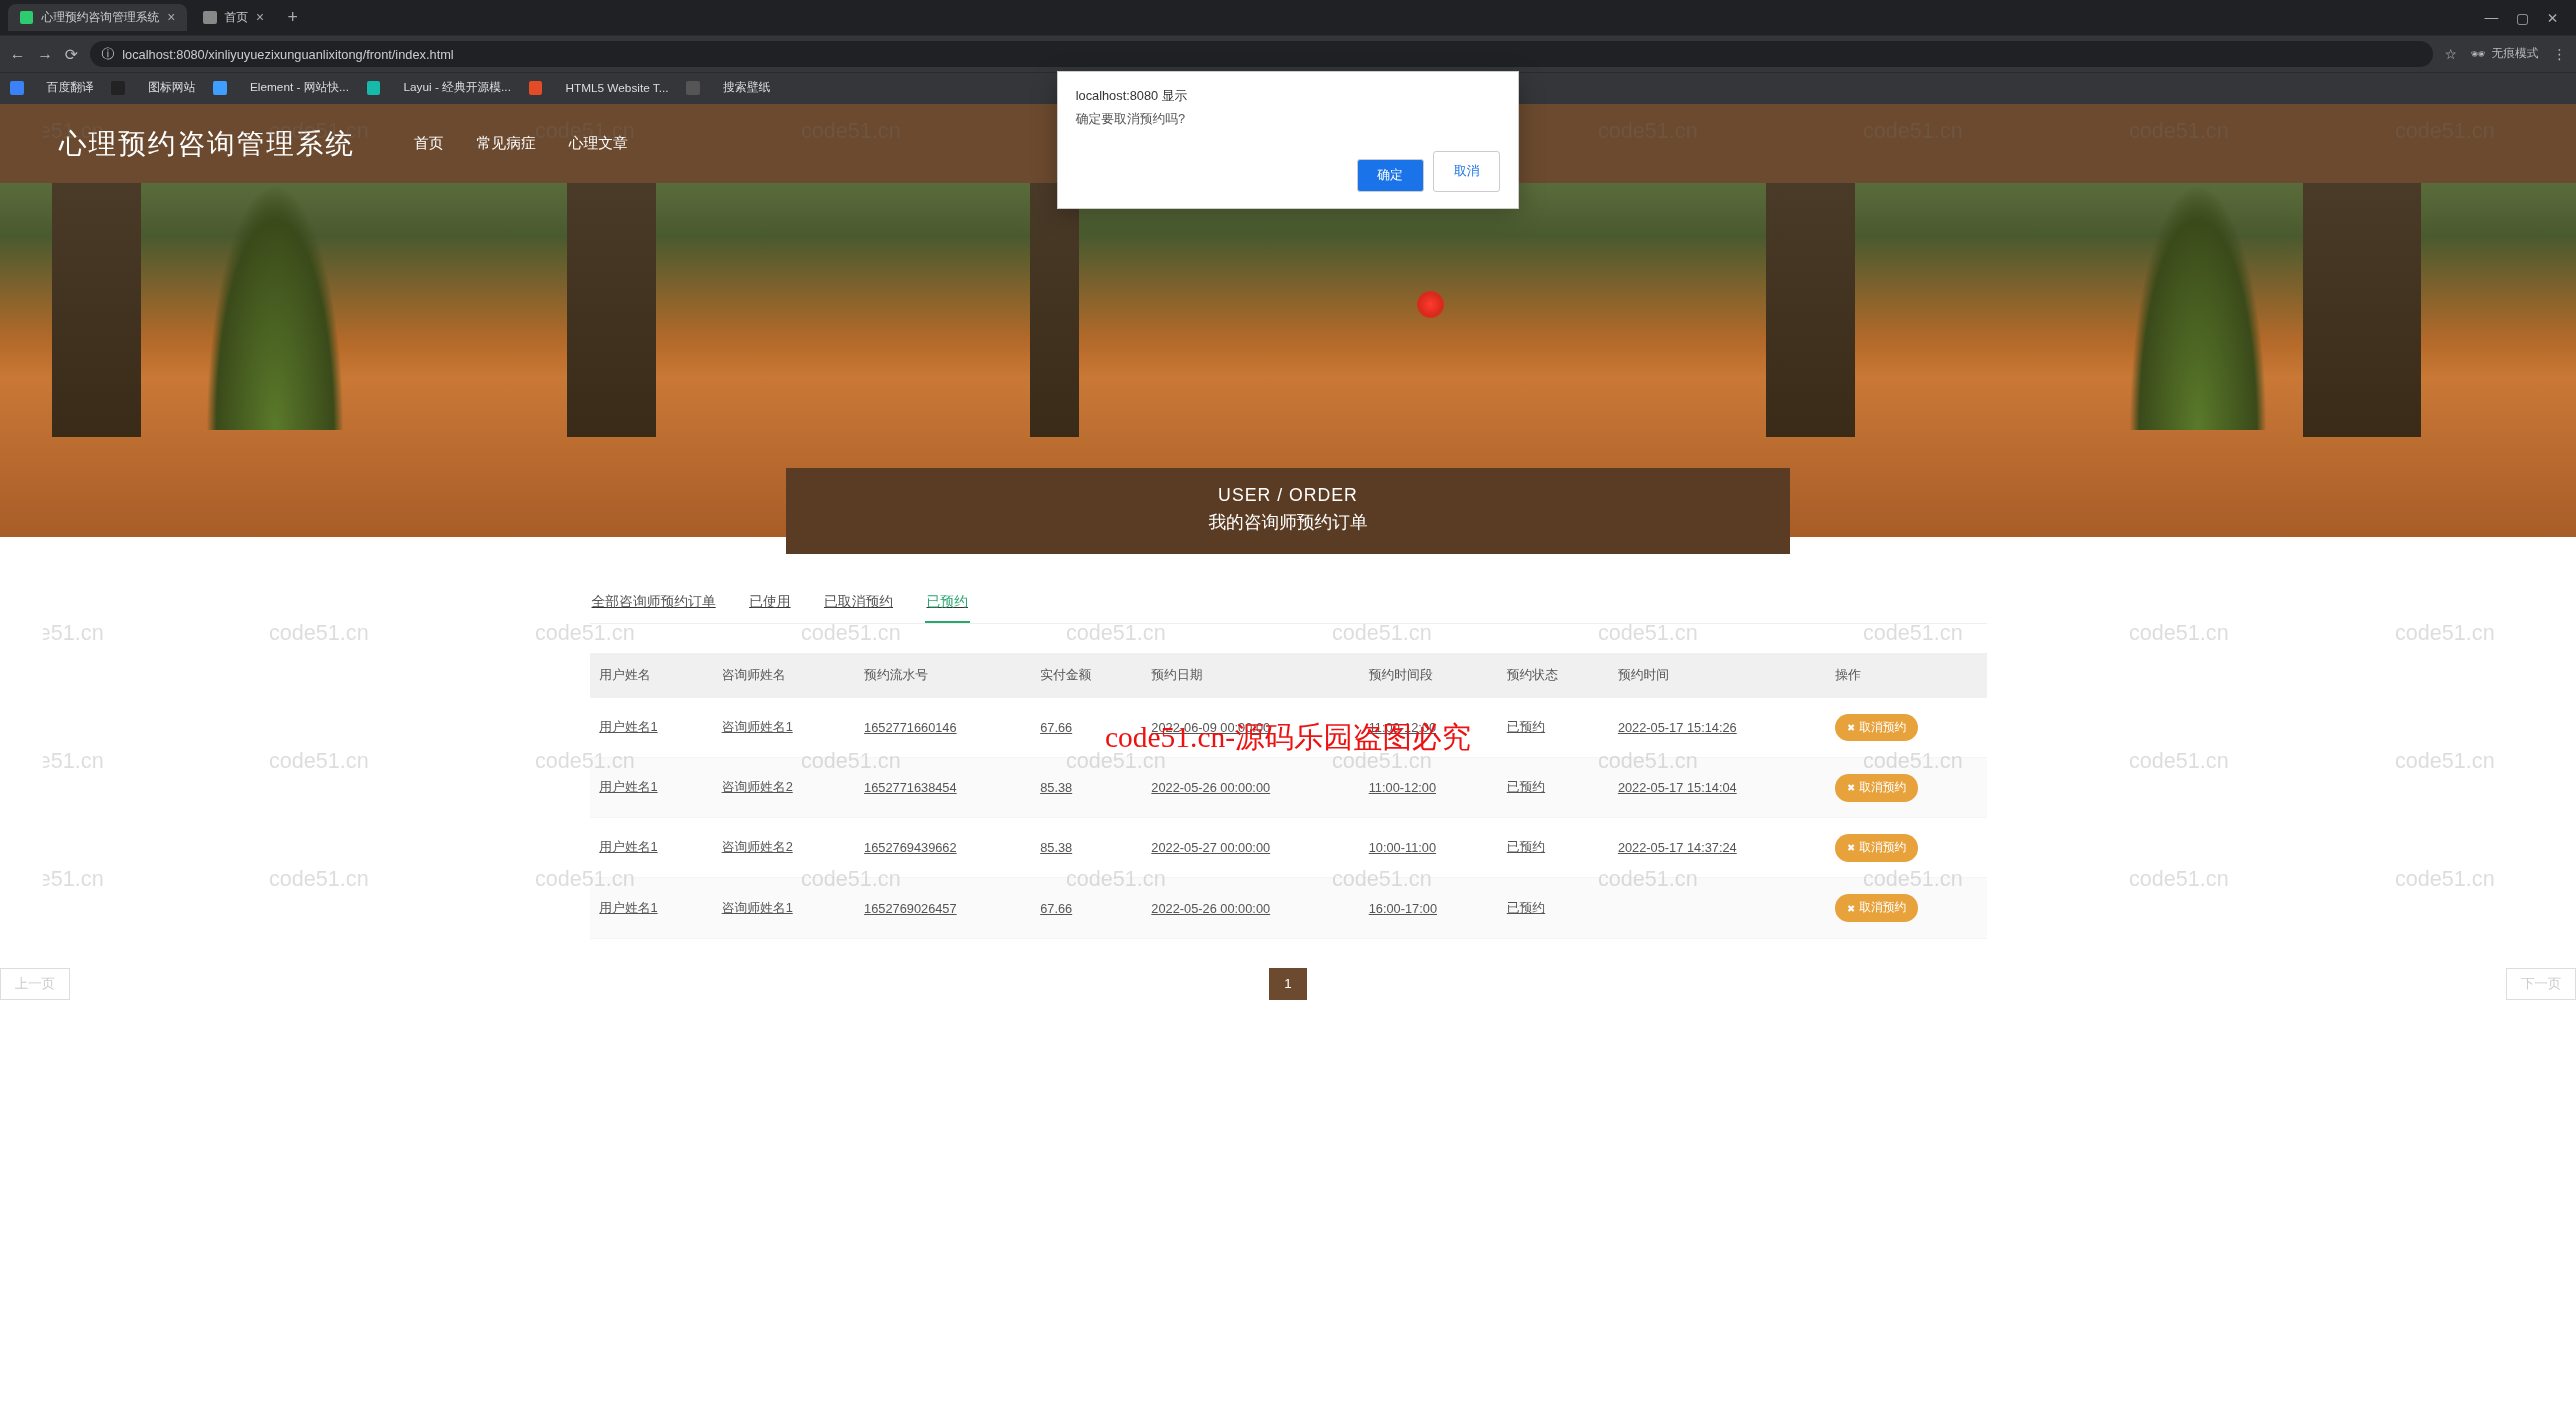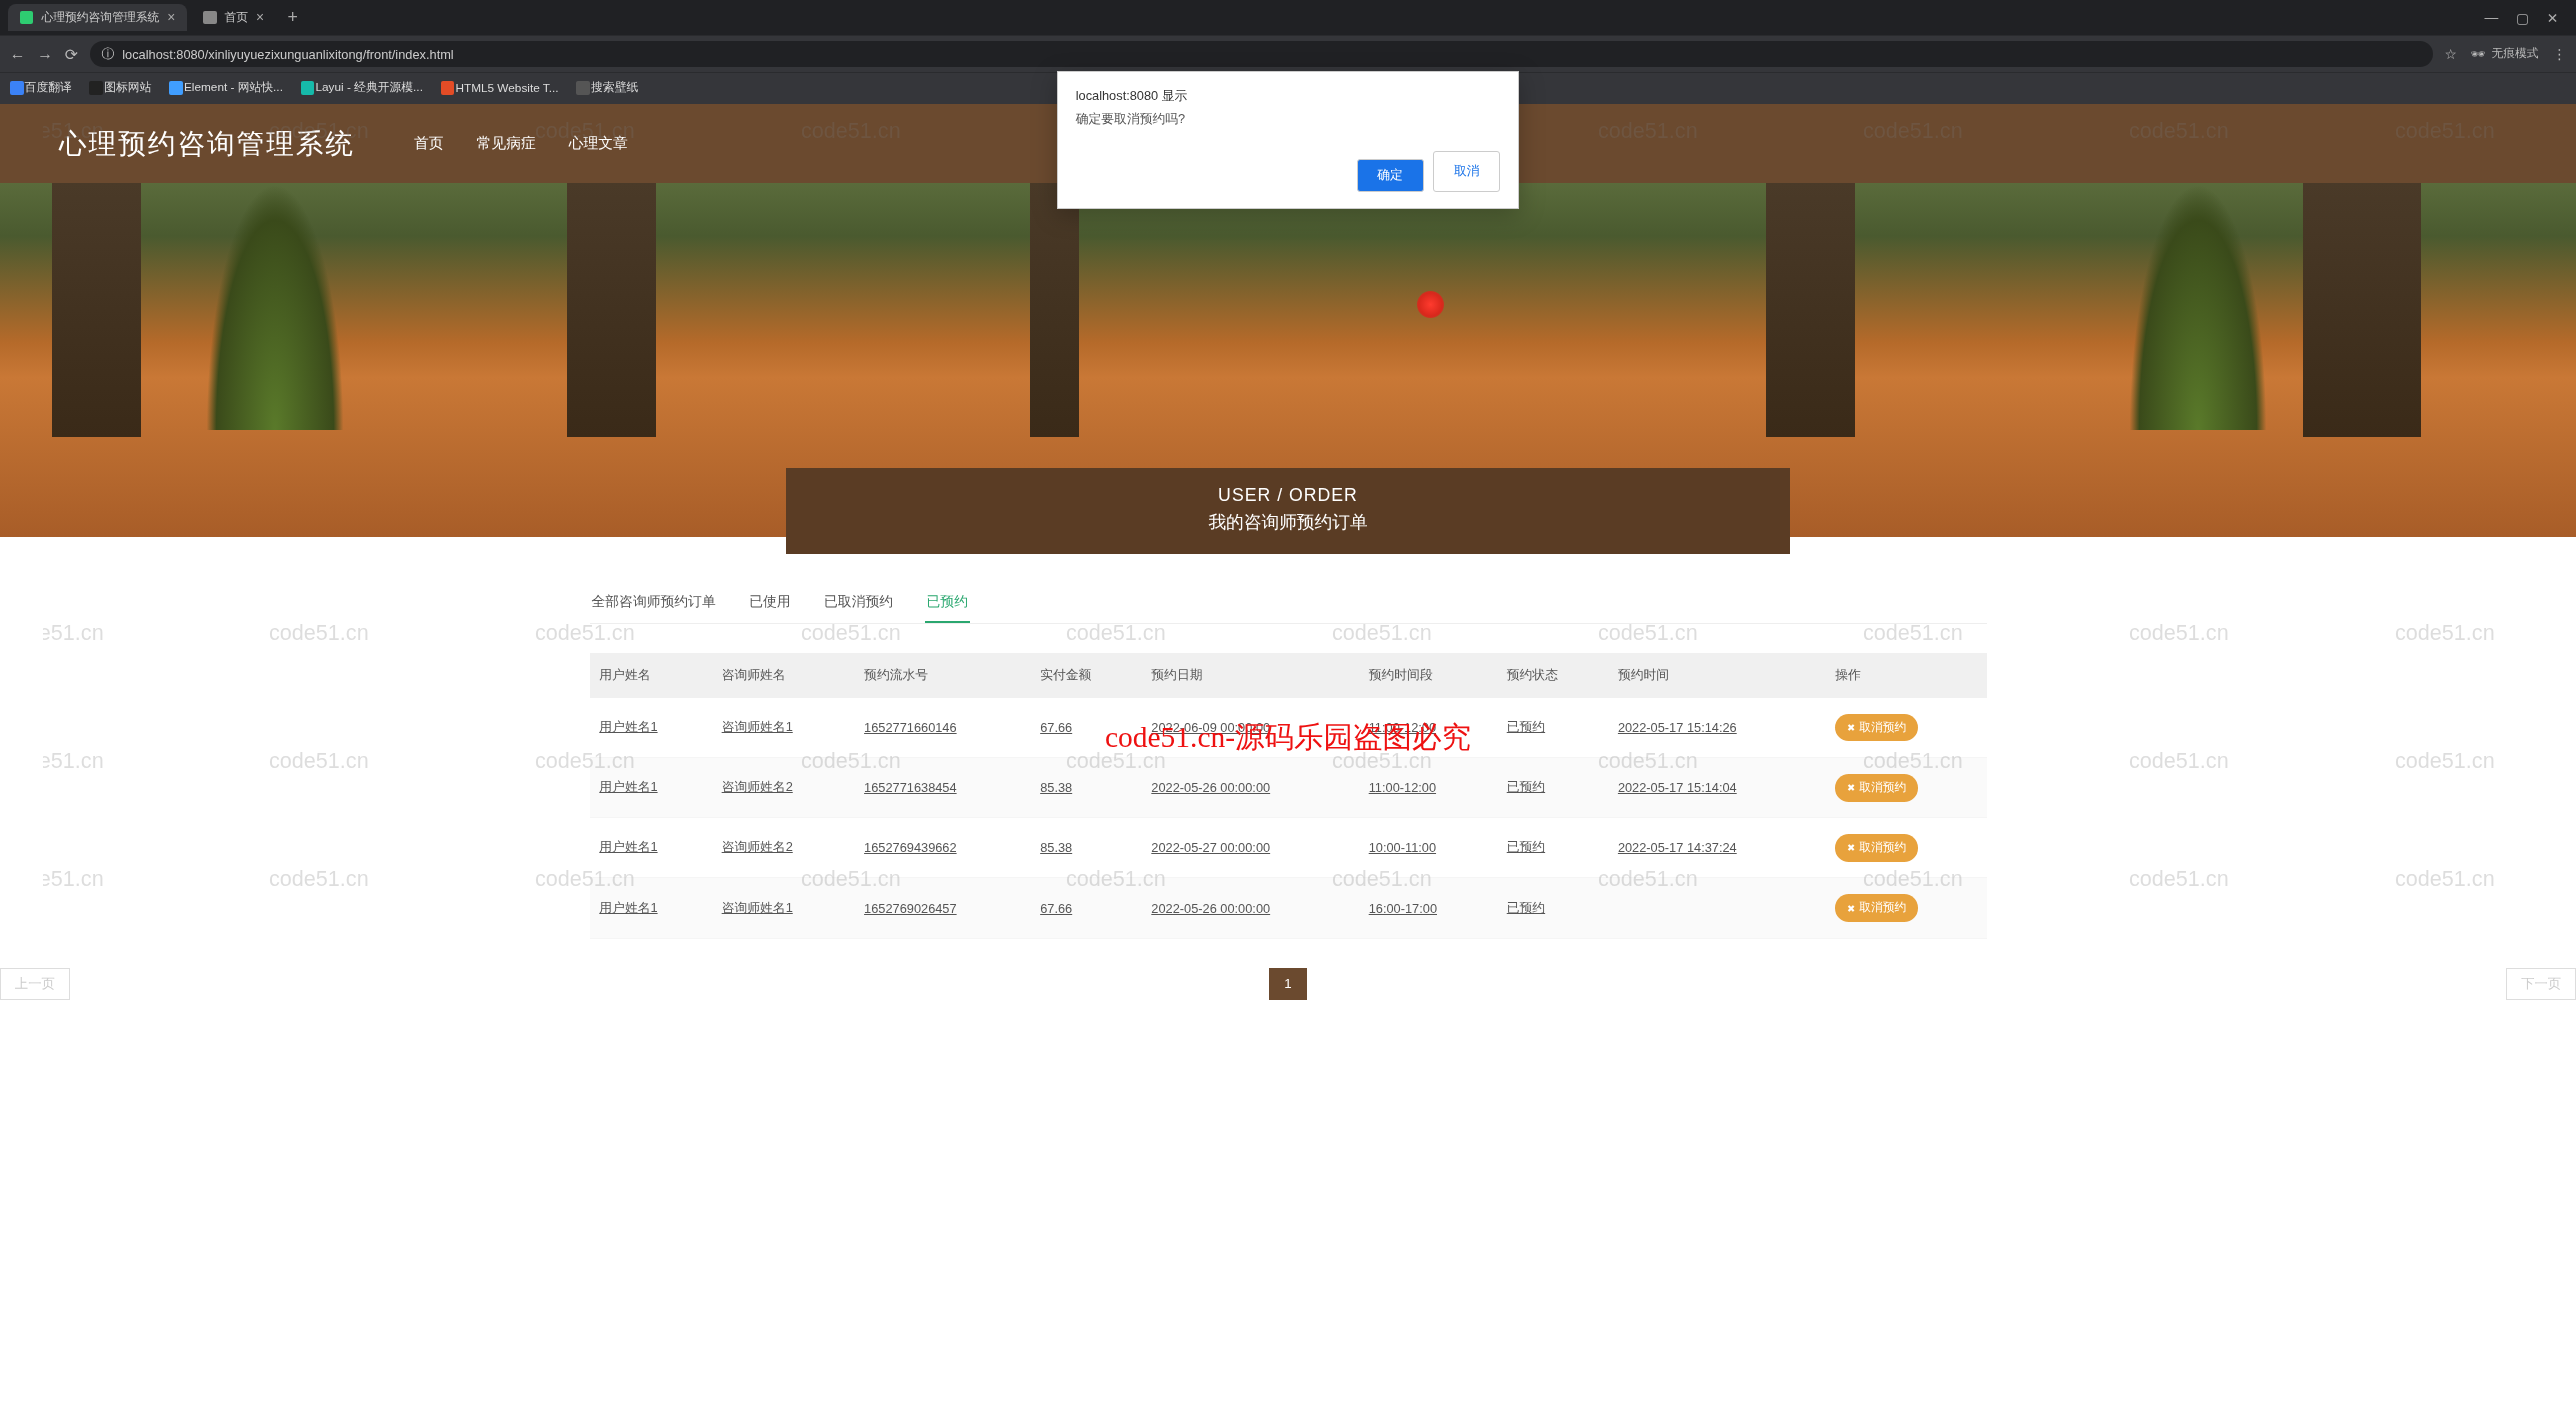--- a/index.html
+++ b/index.html
@@ -22,21 +22,21 @@
 .win-controls { margin-left: auto; display: flex; gap: 17.7px; color: #aaa; font-size: 13.8px; padding-right: 9.8px; }
 .win-controls span { cursor: pointer; }
 
 .addr-bar { display: flex; align-items: center; height: 37px; background: #35363a; padding: 0 9.8px; gap: 11.8px; border-top: 1px solid #2a2b2e; }
 .nav-btn { color: #bbb; font-size: 15.7px; cursor: pointer; }
 .addr-field { flex: 1; display: flex; align-items: center; background: #202124; border-radius: 19.7px; padding: 4.9px 11.8px; font-size: 12.8px; color: #ccc; gap: 7.9px; }
 .addr-right { display: flex; align-items: center; gap: 13.8px; color: #bbb; font-size: 13.8px; }
 .incognito { display: flex; align-items: center; gap: 5.9px; font-size: 11.8px; }
 
 .bookmarks-bar { display: flex; align-items: center; height: 31.5px; background: #35363a; padding: 0 9.8px; gap: 17.7px; font-size: 11.8px; color: #ddd; border-top: 1px solid #2a2b2e; }
-.bm-item { display: flex; align-items: center; gap: 1px; cursor: pointer; }
+.bm-item { display: flex; align-items: center; gap: 23px; cursor: pointer; }
 .bm-icon { width: 13.8px; height: 13.8px; border-radius: 2px; }
 
 
 .page-nav { background: #6b4a2f; color: #fff; height: 79px; display: flex; align-items: center; padding: 0 59px; gap: 59px; position: relative; }
 .site-title { font-size: 27.6px; font-weight: 500; letter-spacing: 2px; }
 .nav-links { display: flex; gap: 33px; font-size: 14.8px; }
 .nav-links a { color: #fff; text-decoration: none; cursor: pointer; }
 
 
 .hero {
@@ -65,21 +65,21 @@
 .section-title-box .en { font-size: 17.7px; letter-spacing: 1px; }
 .section-title-box .cn { font-size: 17.7px; margin-top: 3.9px; }
 
 
 .watermark-red { position: absolute; left: 50%; transform: translateX(-50%); top: 718px; color: #e11; font-size: 29.5px; font-family: "SimSun", serif; z-index: 20; white-space: nowrap; pointer-events: none; }
 .watermark-big { position: absolute; right: 79px; top: 1112px; font-size: 55px; font-weight: 900; color: #111; z-index: 25; pointer-events: none; letter-spacing: 2px; }
 .wm-grid { position: absolute; inset: 0; pointer-events: none; z-index: 3; overflow: hidden; margin-left: 43px; }
 .wm-grid span { position: absolute; color: rgba(120,120,120,.25); font-size: 21.6px; font-family: Arial; }
 
 
-.tabs-wrap { width: 1397px; margin: 29.5px auto 0; }
+.tabs-wrap { width: 1397px; margin: 29.5px auto 0; text-decoration: underline; }
 .tabs { display: flex; gap: 29.5px; border-bottom: 1px solid #eee; font-size: 13.8px; }
 .tabs .tab-item { padding: 9.8px 2px; cursor: pointer; color: #555; }
 .tabs .tab-item.active { color: #2aa76f; border-bottom: 2px solid #2aa76f; }
 
 
 .data-table { width: 1397px; margin: 29.5px auto 0; border-collapse: collapse; font-size: 12.8px; }
 .data-table thead th { background: #f0f0f0; font-weight: 500; color: #555; text-align: left; padding: 13.8px 9.8px; }
 .data-table tbody td { padding: 15.7px 9.8px; border-bottom: 1px solid #f5f5f5; color: #555; text-decoration: underline; }
 .data-table tbody tr:nth-child(even) { background: #fafafa; }
 .btn-cancel-order { background: #e8a23c; color: #fff; border: none; padding: 5.9px 11.8px; border-radius: 13.8px; font-size: 11.8px; cursor: pointer; display: inline-flex; align-items: center; gap: 3.9px; }

